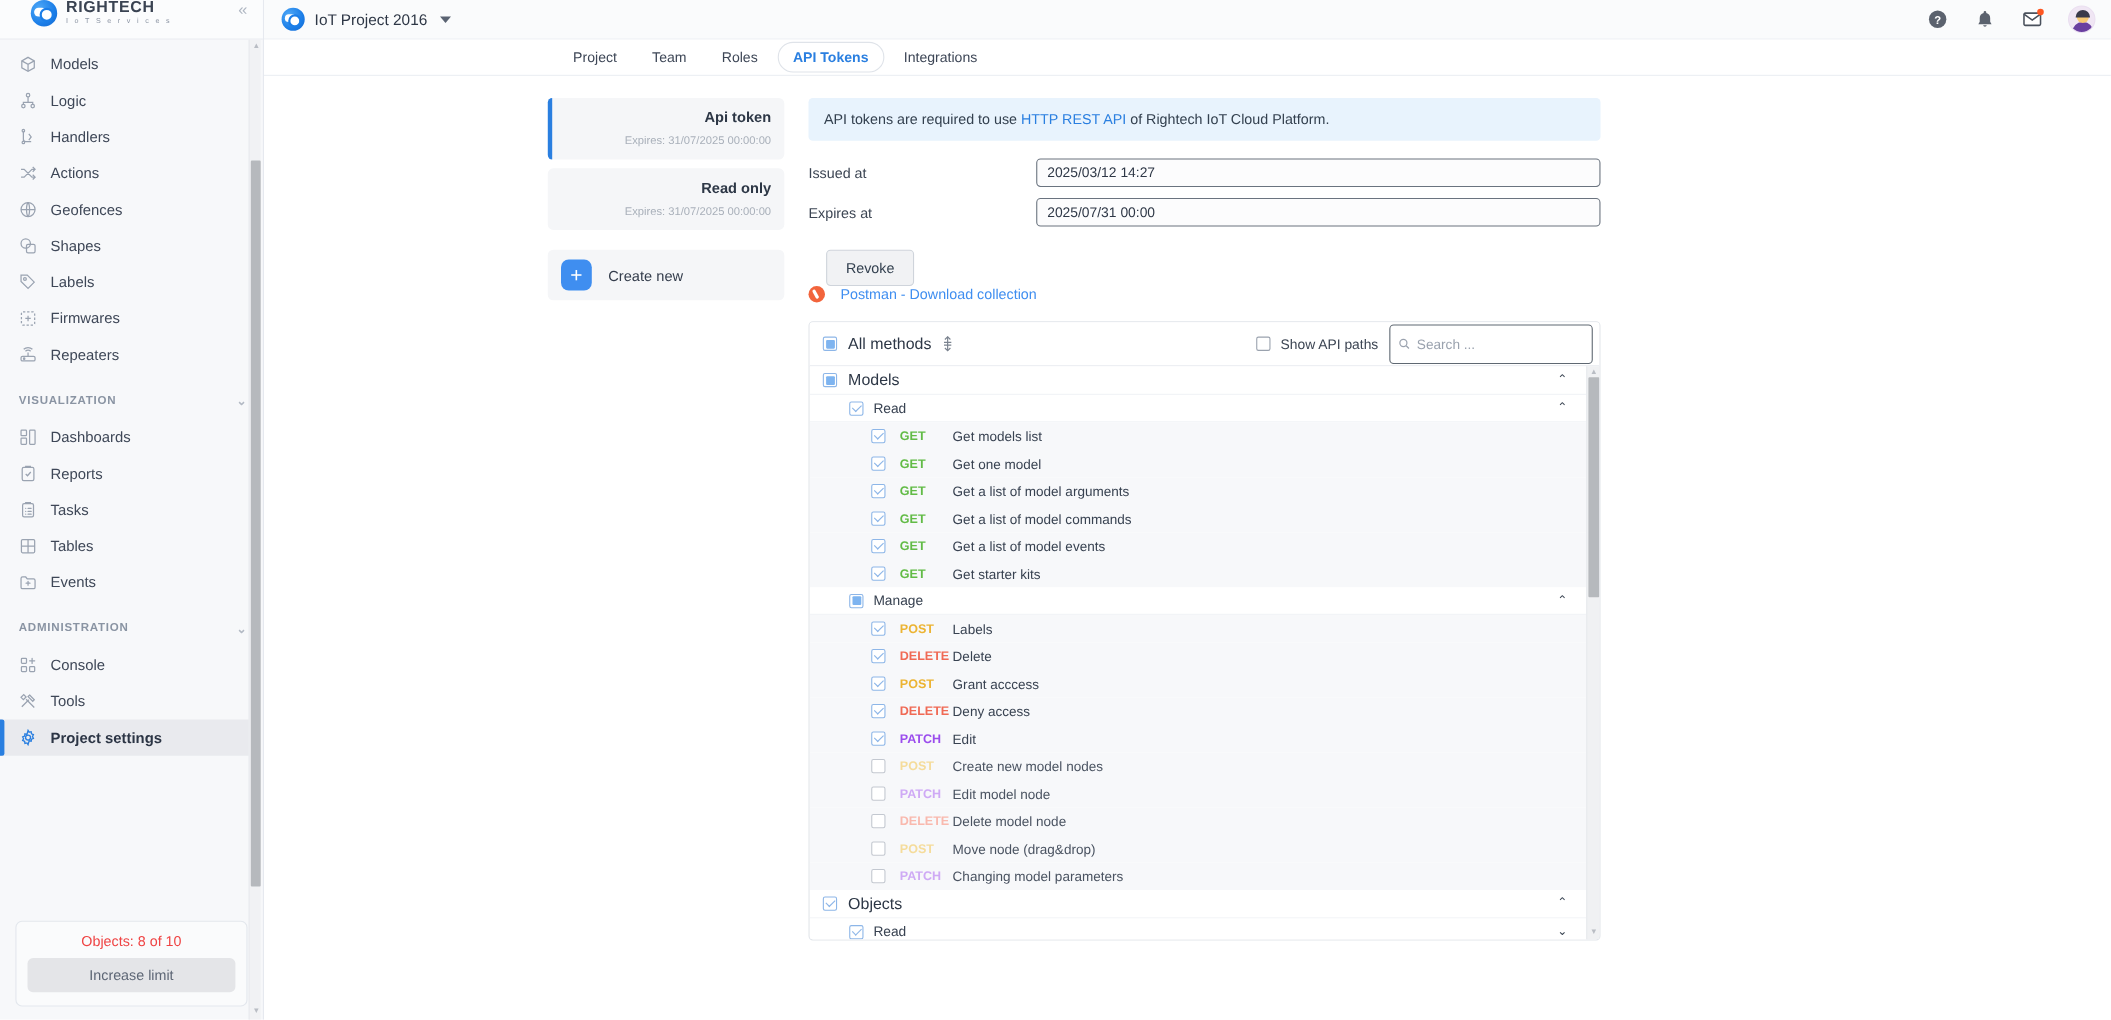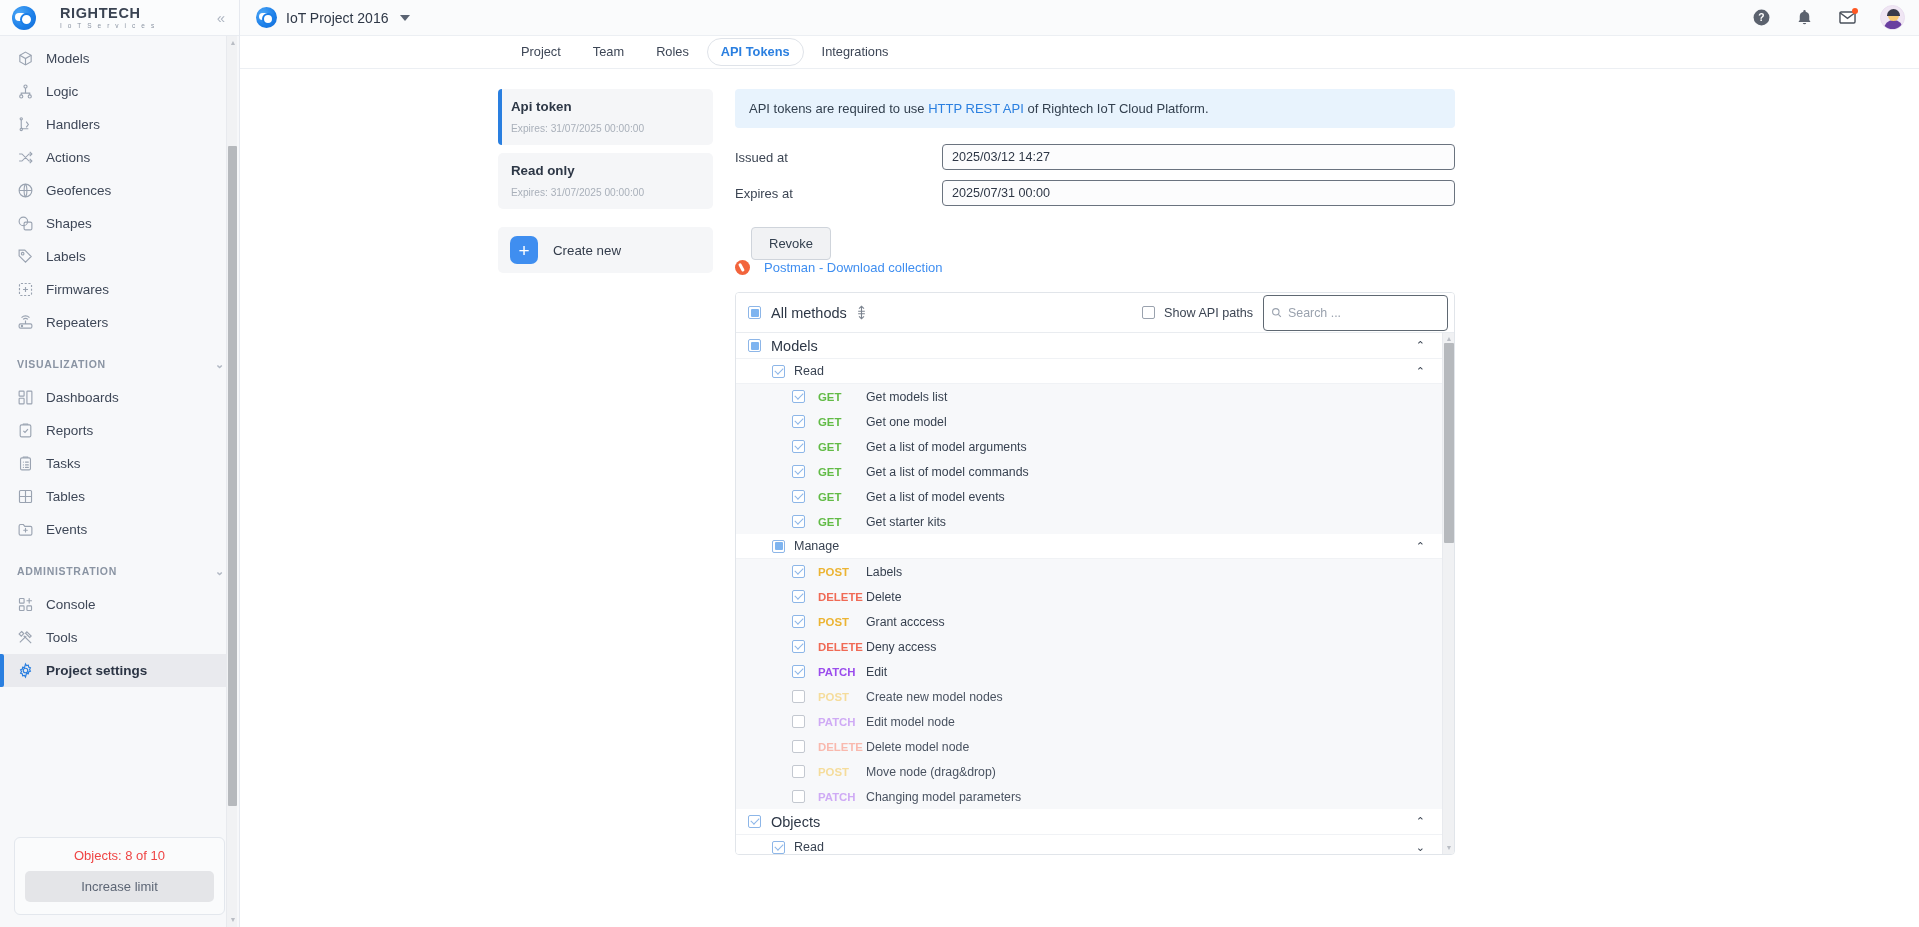--- a/index.html
+++ b/index.html
@@ -15,22 +15,22 @@
   
   .sidebar {
     width: 240px; height: 927px;
     background: #f7f8fa;
     border-right: 1px solid #e6e9ef;
     position: relative;
     display: flex; flex-direction: column;
     flex: 0 0 240px;
   }
   .brand {
-    height: 36px; display: flex; align-items: center;
-    padding: 0 10px 0 12px; gap: 24px;
+    height: 36px; display: flex; 
+    padding: 0 10px 0 28px; gap: 8px;
     border-bottom: 1px solid #e9ecf1;
     background: #fbfcfd;
   }
   .brand-logo {
     width: 24px; height: 24px; border-radius: 50%;
     background: radial-gradient(circle at 32% 32%, #4ea8f7 0%, #1b7ee8 60%, #1468cf 100%);
     position: relative; flex: 0 0 24px;
   }
   .brand-logo::before{
     content:""; position:absolute; left:3px; top:7px; width:11px; height:8px;
@@ -121,21 +121,21 @@
   }
   .tab {
     padding: 5px 13px; font-size: 12.8px; color: #3d4656; border-radius: 15px;
     cursor: pointer; border: 1px solid transparent; line-height: 1.2;
   }
   .tab.active { color: #2a7fe0; border-color: #dfe3e9; background: #fff; font-weight: 600; }
 
   .content { flex: 1; display: flex; padding: 20px 0 0 0; overflow: hidden; }
 
   
-  .token-col { width: 215px; flex: 0 0 215px; margin-left: 258px; }
+  .token-col { width: 215px; flex: 0 0 215px; margin-left: 258px; text-align: right; }
   .token-card {
     background: #f5f6f8; border-radius: 5px; padding: 10px 12px 11px 13px;
     margin-bottom: 8px; cursor: pointer; position: relative;
   }
   .token-card.active::before {
     content:""; position:absolute; left:0; top:0; bottom:0; width:4px;
     background:#2a7fe0; border-radius:4px 0 0 4px;
   }
   .token-name { font-size: 13.3px; font-weight: 700; color: #2d3746; margin-bottom: 9px; }
   .token-exp { font-size: 10.2px; color: #a9b0ba; }

